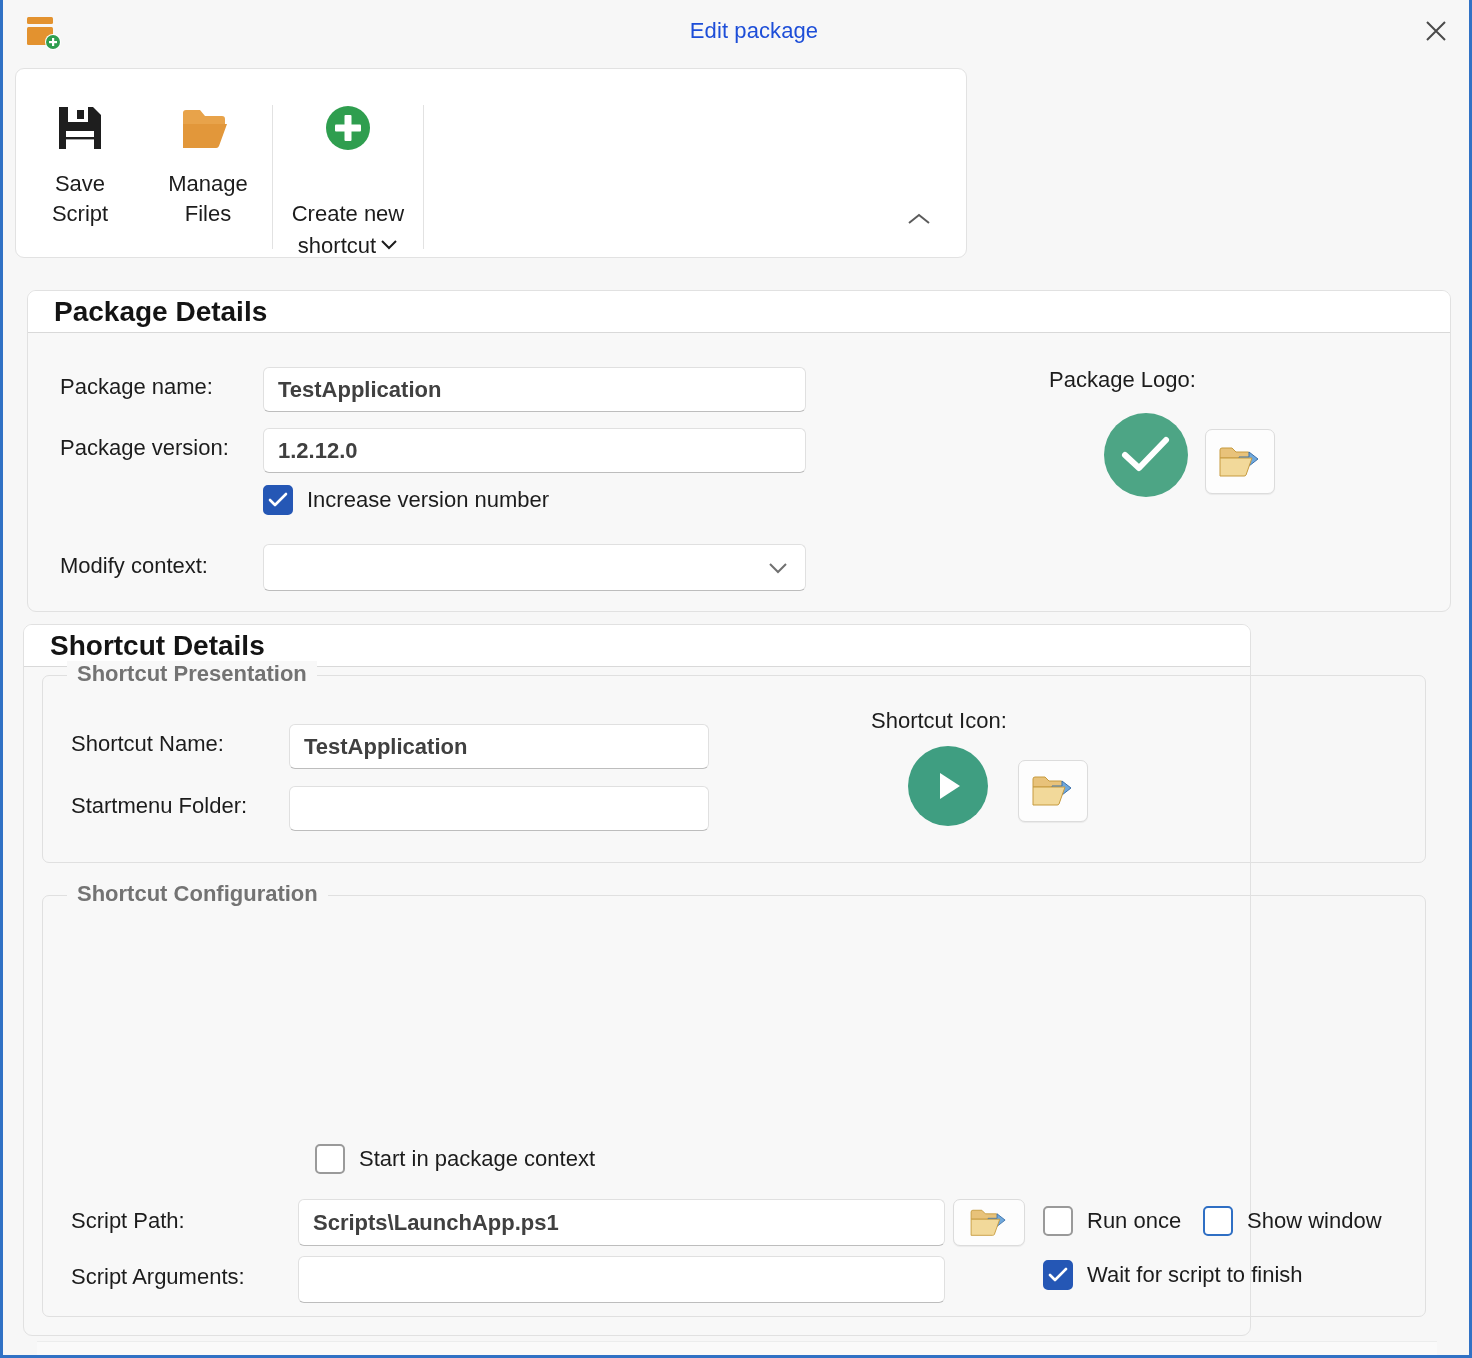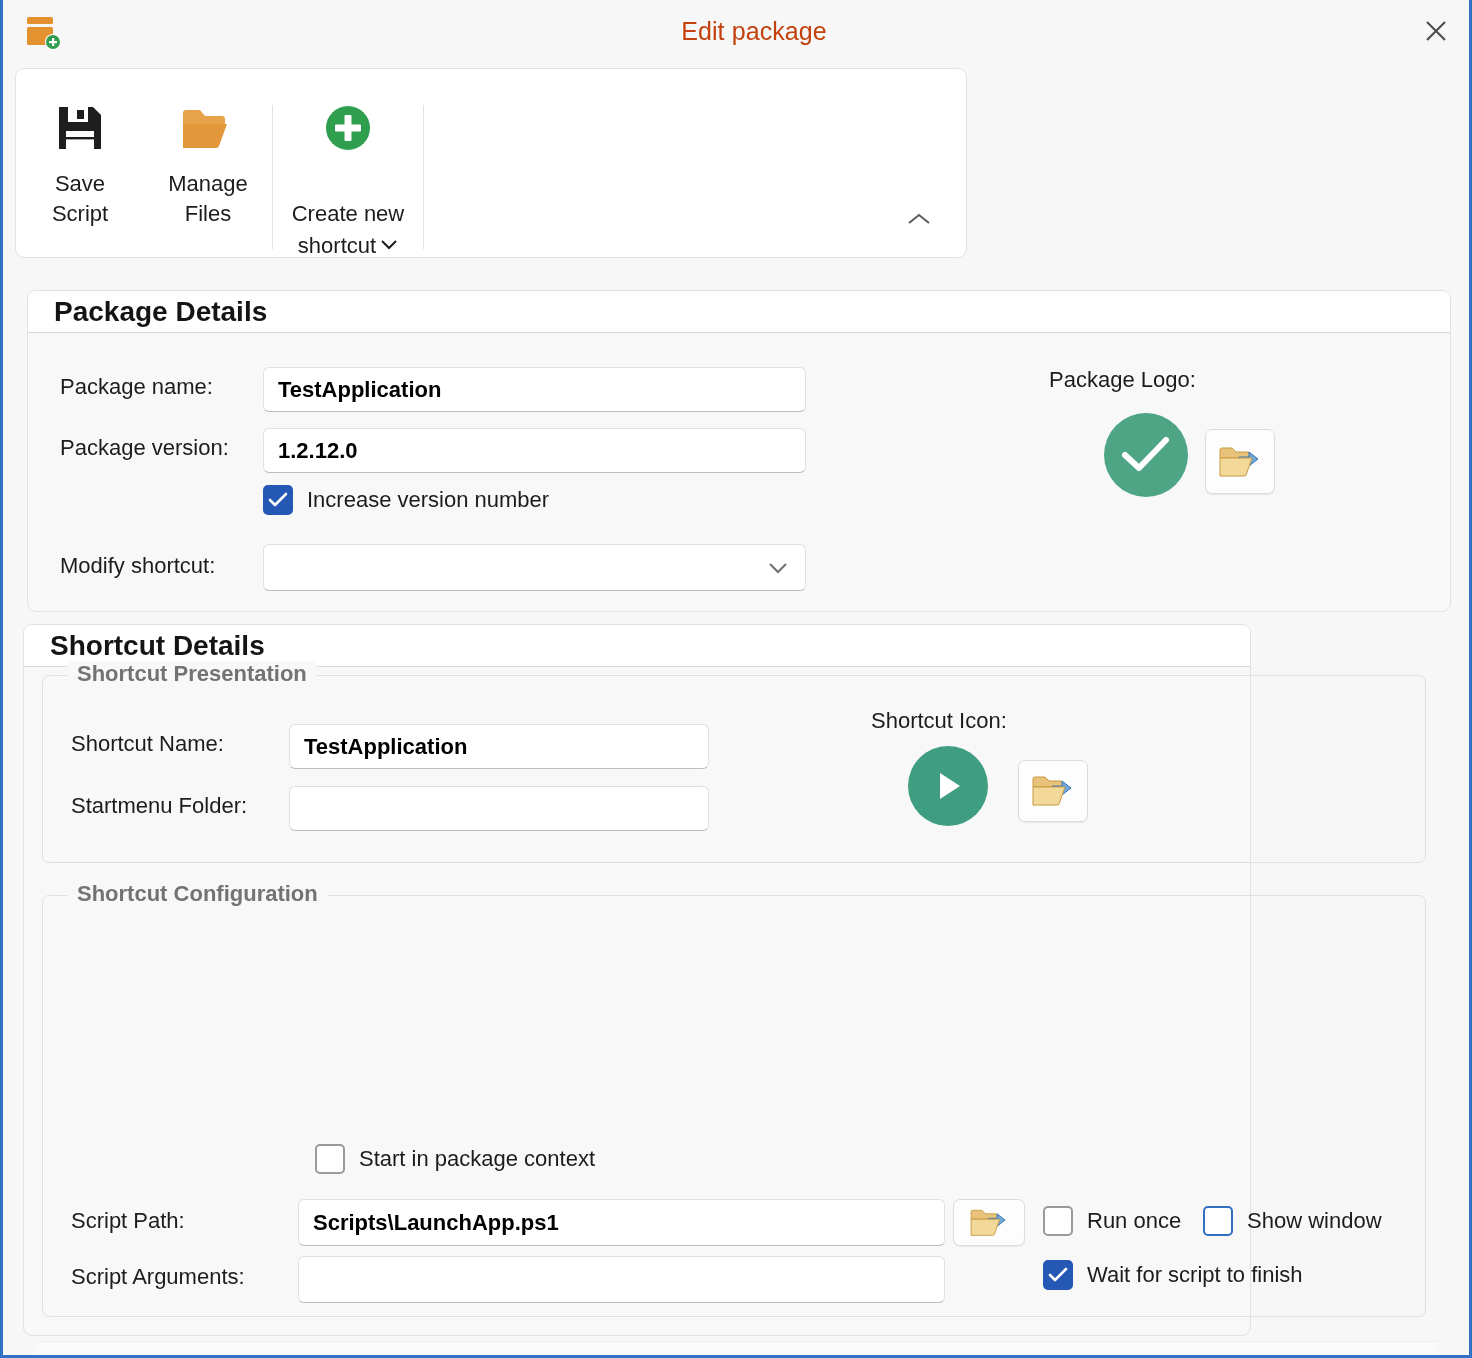--- a/index.html
+++ b/index.html
@@ -30,22 +30,22 @@
     align-items: center;
   }
   .app-icon {
     position: absolute;
     left: 22px; top: 13px;
     width: 38px; height: 38px;
   }
   .title-text {
     width: 100%;
     text-align: center;
-    font-size: 25px;
-    color: #c2410c;
+    font-size: 22px;
+    color: #1d4ed8;
     letter-spacing: .1px;
     padding-left: 36px;
   }
   .close-btn {
     position: absolute;
     right: 0; top: 0;
     width: 66px; height: 62px;
     display: flex; align-items: center; justify-content: center;
     cursor: pointer;
   }
@@ -156,21 +156,21 @@
     position: absolute;
     background: #ffffff;
     border: 1px solid #e0e0e0;
     border-bottom-color: #bdbdbd;
     border-radius: 6px;
     display: flex;
     align-items: center;
     padding: 12px 14px;
     font-size: 22px;
     font-weight: bold;
-    color: #000000;
+    color: #404040;
     cursor: text;
     overflow: hidden;
   }
   .combo {
     position: absolute;
     background: #ffffff;
     border: 1px solid #e0e0e0;
     border-bottom-color: #bdbdbd;
     border-radius: 6px;
     display: flex;
@@ -335,21 +335,21 @@
 
     <div class="cbrow" style="left:235px; top:194px;">
       <span class="cbox checked">
         <svg width="20" height="16" viewBox="0 0 20 16">
             <path d="M2 8 L7 13 L18 2" stroke="#ffffff" stroke-width="2.6" fill="none" stroke-linecap="round" stroke-linejoin="round"></path>
           </svg>
       </span>
       <span class="cb-label">Increase version number</span>
     </div>
 
-    <div class="lbl-static" style="left:32px; top:262px;">Modify shortcut:</div>
+    <div class="lbl-static" style="left:32px; top:262px;">Modify context:</div>
     <div class="combo" style="left:235px; top:253px; width:543px; height:47px;">
       <span class="cv"></span>
       <span class="cc">
         <svg width="22" height="14" viewBox="0 0 22 14">
             <path d="M3 3 L11 11 L19 3" stroke="#707070" stroke-width="2" fill="none"></path>
           </svg>
       </span>
     </div>
 
     <div class="logo-label" style="left:1021px; top:76px;">Package Logo:</div>

